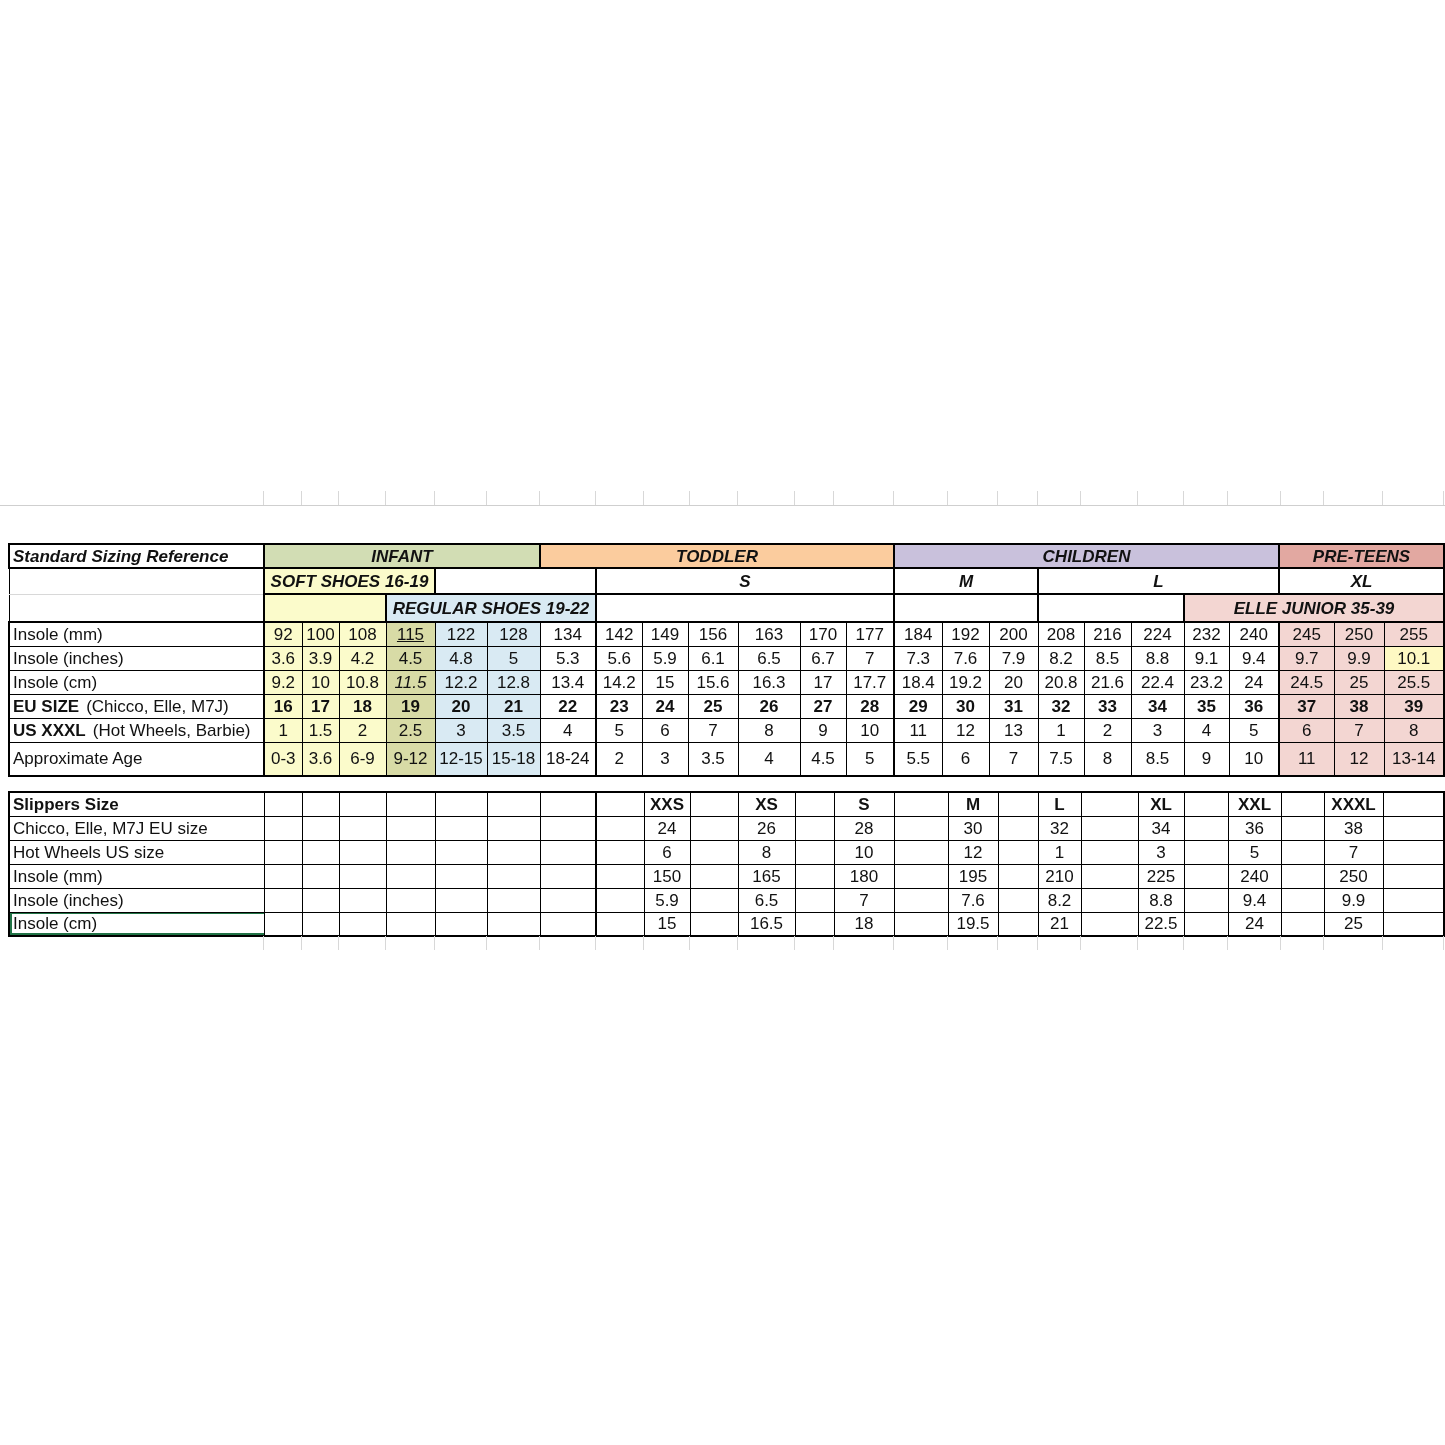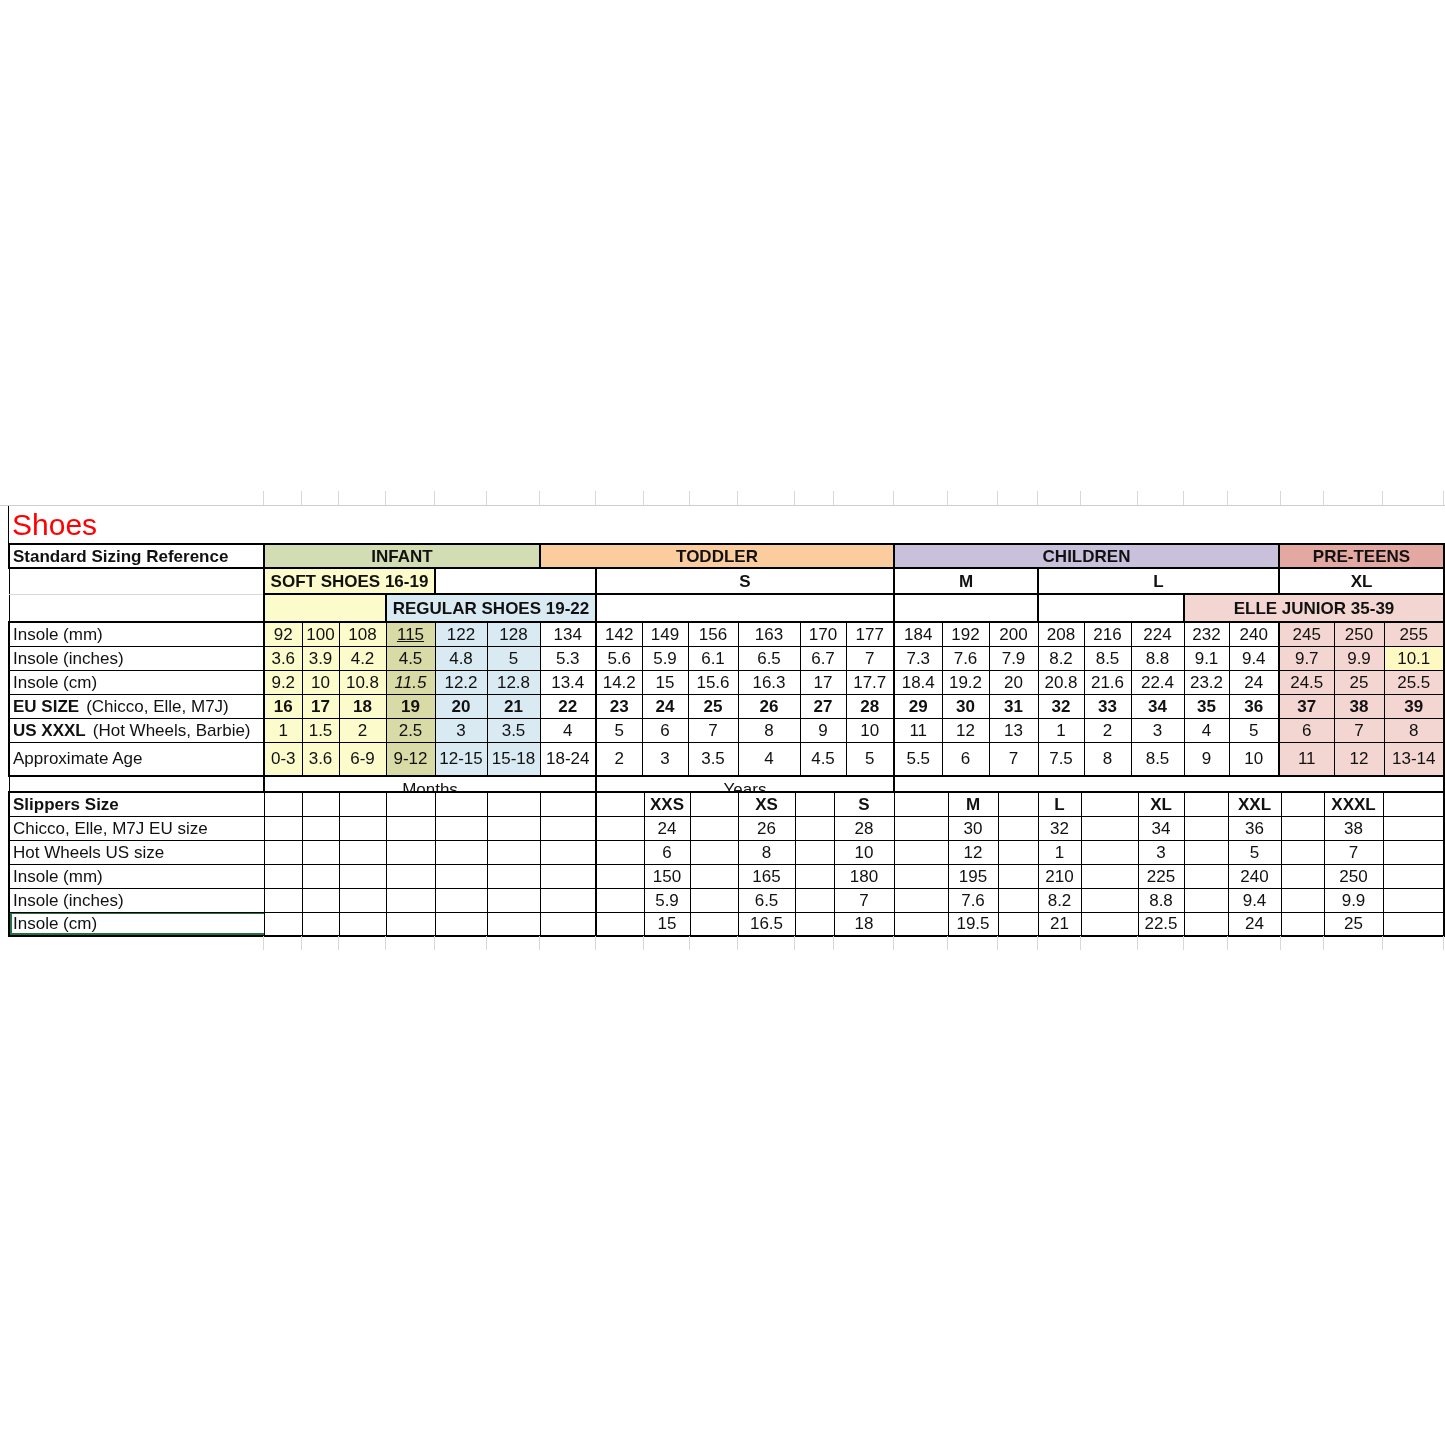--- a/index.html
+++ b/index.html
@@ -12,21 +12,21 @@
                border-left:1px solid #000; display:flex; align-items:center; padding-left:3px; }
   .title-row span { font-size:30px; line-height:1; }
   table { position:absolute; left:8px; border-collapse:collapse; table-layout:fixed; background:#fff; }
   #sizing-table { top:543px; }
   #slippers-table { top:791px; }
   td { border:1px solid #000; padding:0; margin:0; text-align:center; vertical-align:middle;
        font-size:17px; line-height:1; color:#111; overflow:hidden; white-space:nowrap; position:relative; }
   td.lbl { text-align:left; padding-left:3px; }
   td.lbl .note { margin-left:7px; font-weight:normal; }
   .b { font-weight:bold; }
-  .thick { border-width:2px; }
+  .thick { border-width:2px;font-style:italic; }
   .tl { border-left-width:2px; } .tr { border-right-width:2px; }
   .tt { border-top-width:2px; }  .tb { border-bottom-width:2px; }
   .ghost { border:1px solid #d8d8d8; background:#fff; }
   td.ghost.lbl { border-left:1px solid #000; }
 </style>
 </head>
 <body>
 
 <div id="sheet">
   <div class="hline"></div>
@@ -50,23 +50,20 @@
       <div class="tick" style="left: 1037px; top: 491px;"></div>
       <div class="tick" style="left: 1080px; top: 491px;"></div>
       <div class="tick" style="left: 1137px; top: 491px;"></div>
       <div class="tick" style="left: 1183px; top: 491px;"></div>
       <div class="tick" style="left: 1227px; top: 491px;"></div>
       <div class="tick" style="left: 1280px; top: 491px;"></div>
       <div class="tick" style="left: 1323px; top: 491px;"></div>
       <div class="tick" style="left: 1382px; top: 491px;"></div>
       <div class="tick" style="left: 1443px; top: 491px;"></div>
     </div>
-  <div class="title-row">
-    <span style="color: rgb(255, 0, 0);">Shoes</span>
-  </div>
   <table id="sizing-table">
       <colgroup>
         <col style="width: 255px;">
         <col style="width: 38px;">
         <col style="width: 37px;">
         <col style="width: 47px;">
         <col style="width: 49px;">
         <col style="width: 52px;">
         <col style="width: 53px;">
         <col style="width: 56px;">
@@ -268,26 +265,20 @@
           <td class="tb">6</td>
           <td class="tb">7</td>
           <td class="tb">7.5</td>
           <td class="tb">8</td>
           <td class="tb">8.5</td>
           <td class="tb">9</td>
           <td class="tb">10</td>
           <td class="tl tb" style="background: rgb(243, 214, 210);">11</td>
           <td class="tb" style="background: rgb(243, 214, 210);">12</td>
           <td class="tr tb" style="background: rgb(243, 214, 210);">13-14</td>
-        </tr>
-        <tr style="height: 26px;">
-          <td class="ghost lbl"></td>
-          <td class="thick" colspan="7">Months</td>
-          <td class="thick" colspan="6">Years</td>
-          <td class="thick" colspan="11"></td>
         </tr>
       </tbody>
     </table>
   <table id="slippers-table">
       <colgroup>
         <col style="width: 255px;">
         <col style="width: 38px;">
         <col style="width: 37px;">
         <col style="width: 47px;">
         <col style="width: 49px;">

